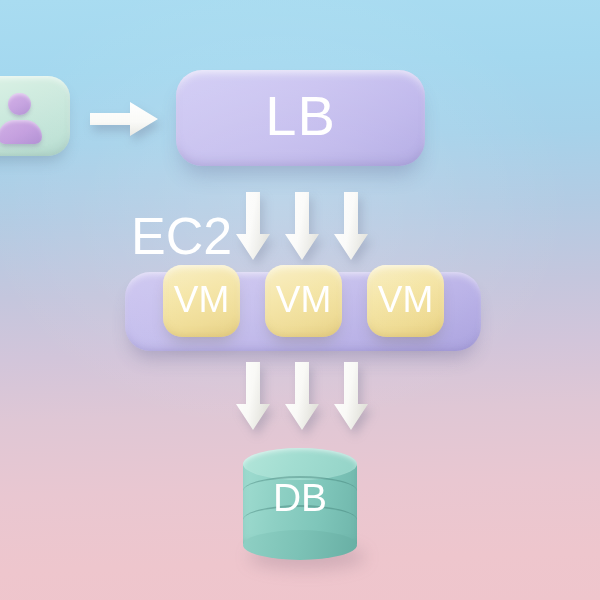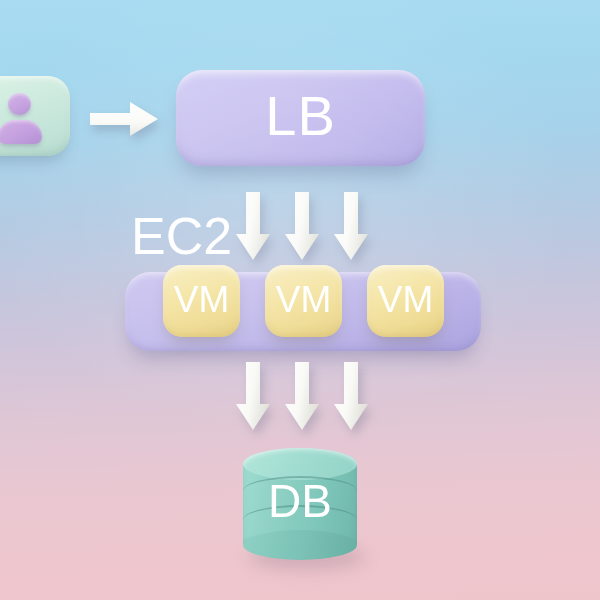--- a/index.html
+++ b/index.html
@@ -221,21 +221,21 @@
     box-sizing: border-box;
   }
   #db-ring1 { top: 28px; }
   #db-ring2 { top: 57px; }
   #db-label {
     position: absolute;
     left: 0; top: 30px;
     width: 114px;
     text-align: center;
     color: #ffffff;
-    font-size: 46px;
+    font-size: 39px;
     line-height: 1;
     letter-spacing: 0px;
     user-select: none;
     z-index: 5;
   }
 </style>
 </head>
 <body>
 
 <div id="stage">

